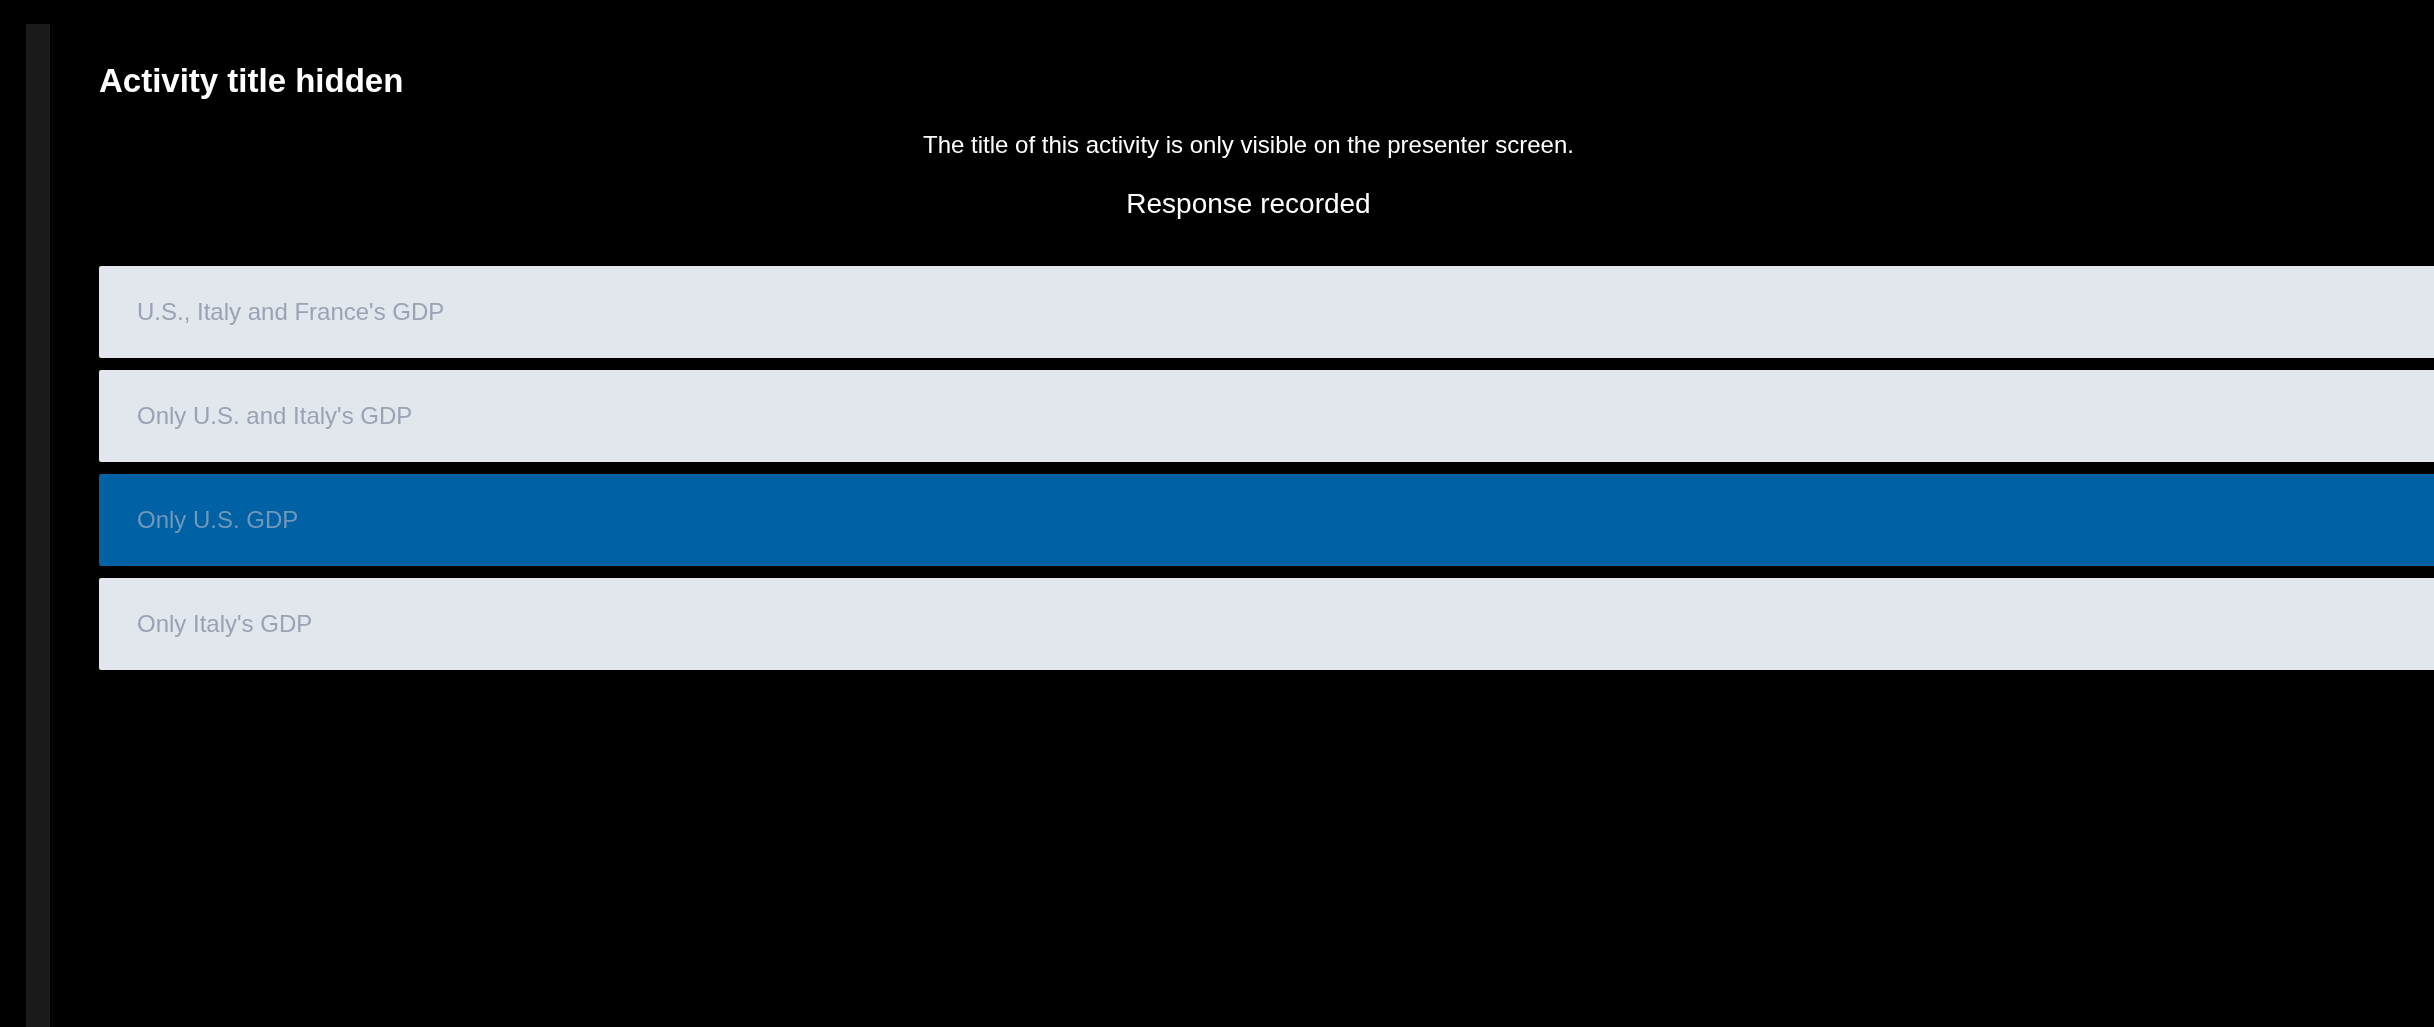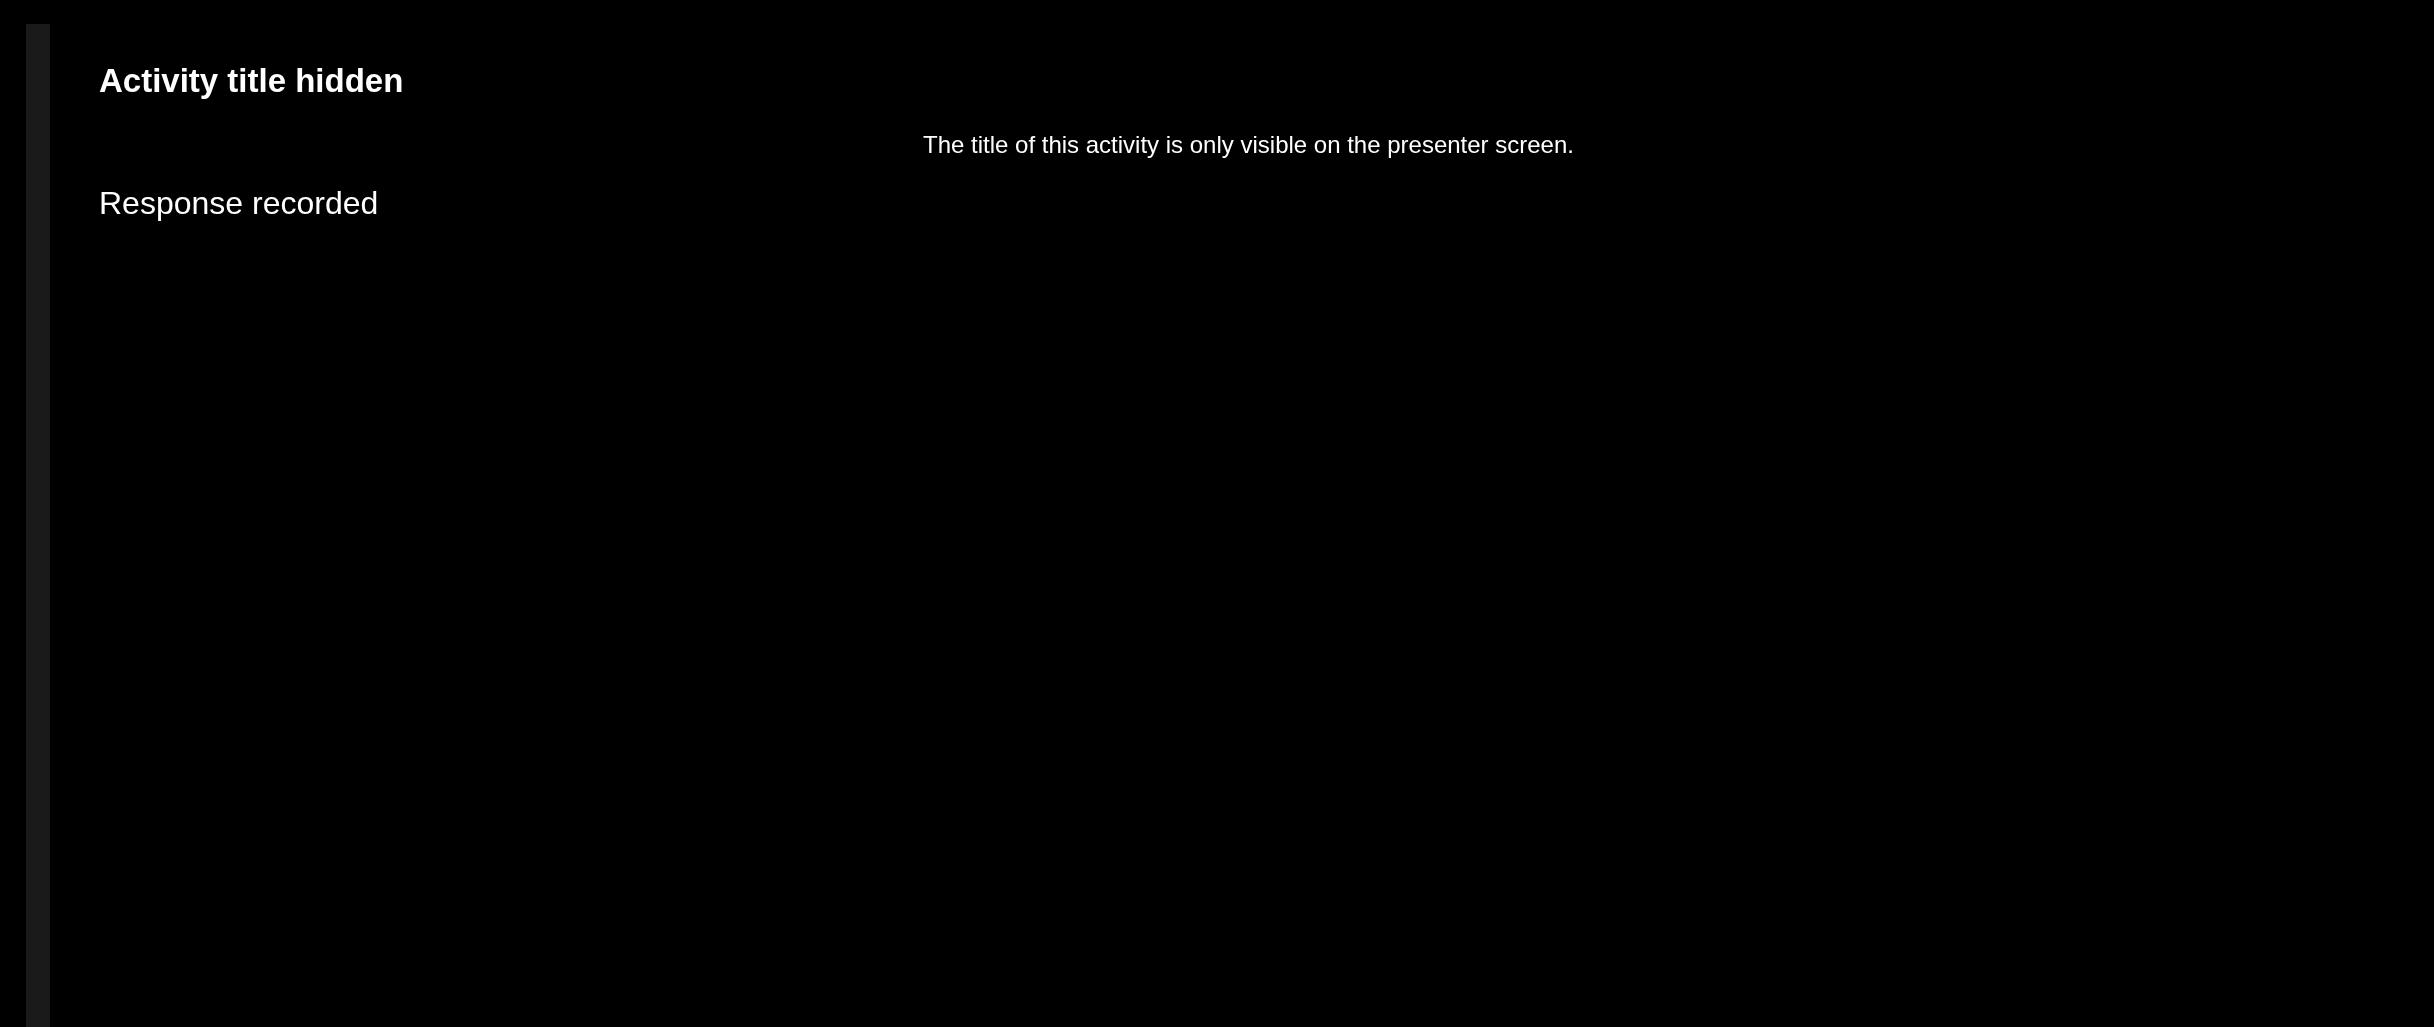--- a/index.html
+++ b/index.html
@@ -46,23 +46,24 @@
   }
   .activity-subtitle {
     color: var(--text);
     font-size: 24px;
     font-weight: 400;
     line-height: 35px;
     text-align: center;
   }
   .response-status {
     color: var(--text);
-    font-size: 32px;
+    font-size: 28px;
     font-weight: 400;
     line-height: 35px;
+    text-align: center;
   }
   .options {
     margin-top: 21px;
   }
   .option {
     width: 2347px;
     height: 92px;
     margin-bottom: 12px;
     background: var(--option-background);
     color: var(--option-text);
@@ -86,14 +87,31 @@
 <div class="stage">
   <div class="left-edge"></div>
 
   <div class="content">
     <h1 class="activity-title">Activity title hidden</h1>
 
     <p class="activity-subtitle">The title of this activity is only visible on the presenter screen.</p>
 
     <p class="response-status">Response recorded</p>
 
+    <div class="options">
+      <div class="option">
+        <span>U.S., Italy and France's GDP</span>
+      </div>
+
+      <div class="option">
+        <span>Only U.S. and Italy's GDP</span>
+      </div>
+
+      <div class="option selected">
+        <span>Only U.S. GDP</span>
+      </div>
+
+      <div class="option">
+        <span>Only Italy's GDP</span>
+      </div>
+    </div>
   </div>
 </div>
 
 </body></html>

